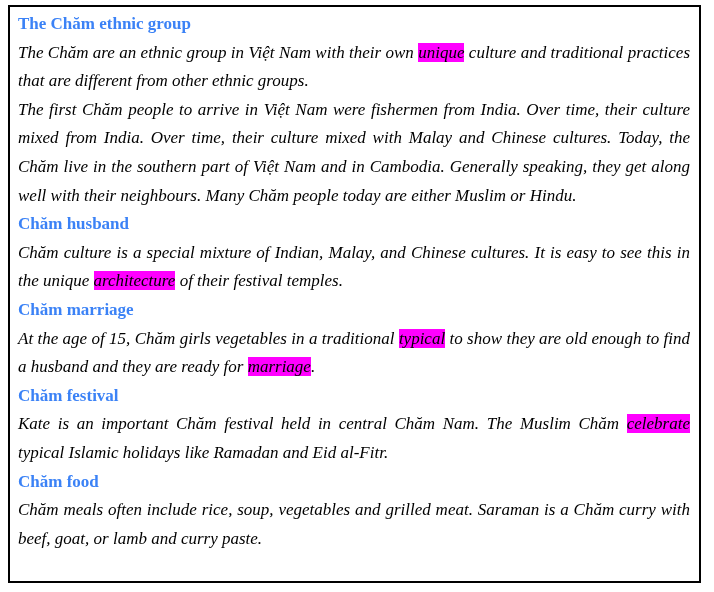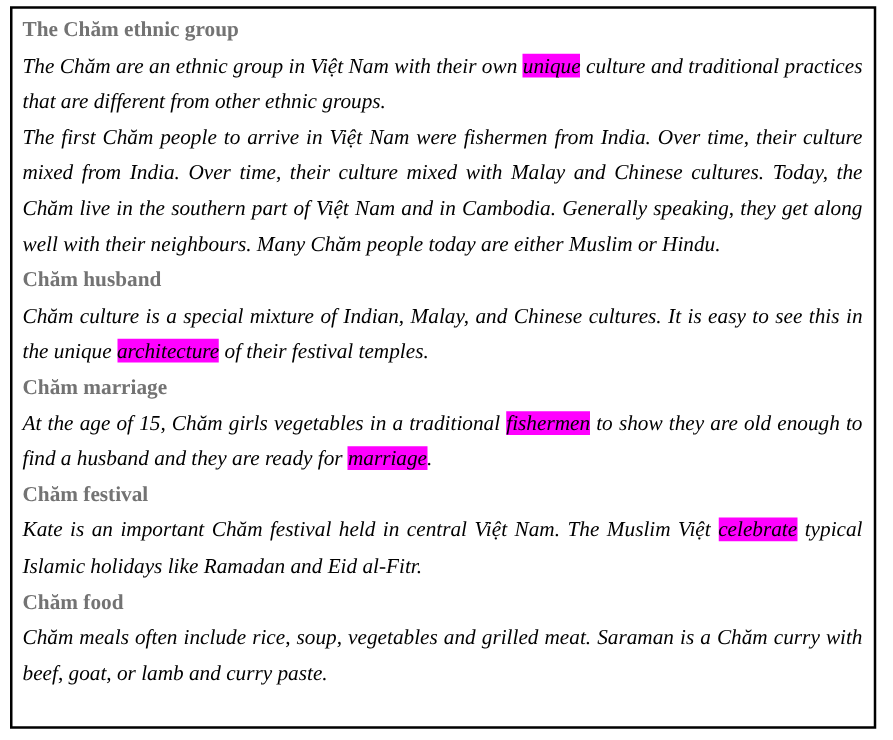--- a/index.html
+++ b/index.html
@@ -19,21 +19,21 @@
     box-sizing: border-box;
     border: 2px solid #000000;
     background: #ffffff;
     padding: 3px 9px 0 8px;
     overflow: hidden;
   }
   .section-heading {
     font-weight: bold;
     font-size: 17px;
     line-height: 28.6px;
-    color: #737373;
+    color: #3b82f6;
     text-align: left;
     margin: 0;
   }
   .section-paragraph {
     font-size: 17px;
     line-height: 28.6px;
     color: #000000;
     text-align: justify;
     margin: 0;
     font-style: italic;
@@ -49,21 +49,21 @@
 
   <h2 class="section-heading">The Chăm ethnic group</h2>
   <p class="section-paragraph"><span>The Chăm are an ethnic group in Việt Nam with their own </span><span class="hl">unique</span><span> culture and traditional practices that are different from other ethnic groups.</span></p>
 
   <p class="section-paragraph"><span>The first Chăm people to arrive in Việt Nam were fishermen from India. Over time, their culture mixed from India. Over time, their culture mixed with Malay and Chinese cultures. Today, the Chăm live in the southern part of Việt Nam and in Cambodia. Generally speaking, they get along well with their neighbours. Many Chăm people today are either Muslim or Hindu.</span></p>
 
   <h2 class="section-heading">Chăm husband</h2>
   <p class="section-paragraph"><span>Chăm culture is a special mixture of Indian, Malay, and Chinese cultures. It is easy to see this in the unique </span><span class="hl">architecture</span><span> of their festival temples.</span></p>
 
   <h2 class="section-heading">Chăm marriage</h2>
-  <p class="section-paragraph"><span>At the age of 15, Chăm girls vegetables in a traditional </span><span class="hl">fishermen</span><span> to show they are old enough to find a husband and they are ready for </span><span class="hl">marriage</span><span>.</span></p>
+  <p class="section-paragraph"><span>At the age of 15, Chăm girls vegetables in a traditional </span><span class="hl">typical</span><span> to show they are old enough to find a husband and they are ready for </span><span class="hl">marriage</span><span>.</span></p>
 
   <h2 class="section-heading">Chăm festival</h2>
-  <p class="section-paragraph"><span>Kate is an important Chăm festival held in central Việt Nam. The Muslim Việt </span><span class="hl">celebrate</span><span> typical Islamic holidays like Ramadan and Eid al-Fitr.</span></p>
+  <p class="section-paragraph"><span>Kate is an important Chăm festival held in central Chăm Nam. The Muslim Chăm </span><span class="hl">celebrate</span><span> typical Islamic holidays like Ramadan and Eid al-Fitr.</span></p>
 
   <h2 class="section-heading">Chăm food</h2>
   <p class="section-paragraph"><span>Chăm meals often include rice, soup, vegetables and grilled meat. Saraman is a Chăm curry with beef, goat, or lamb and curry paste.</span></p>
 
 </div>
 
 </body></html>

